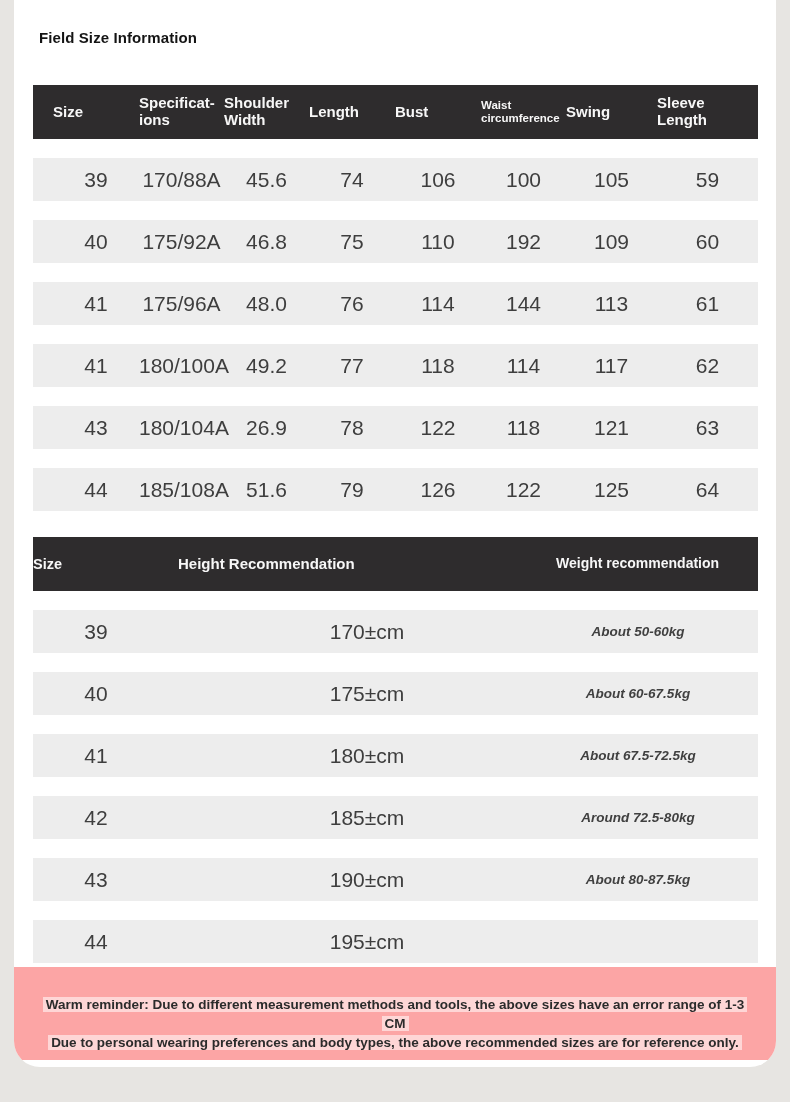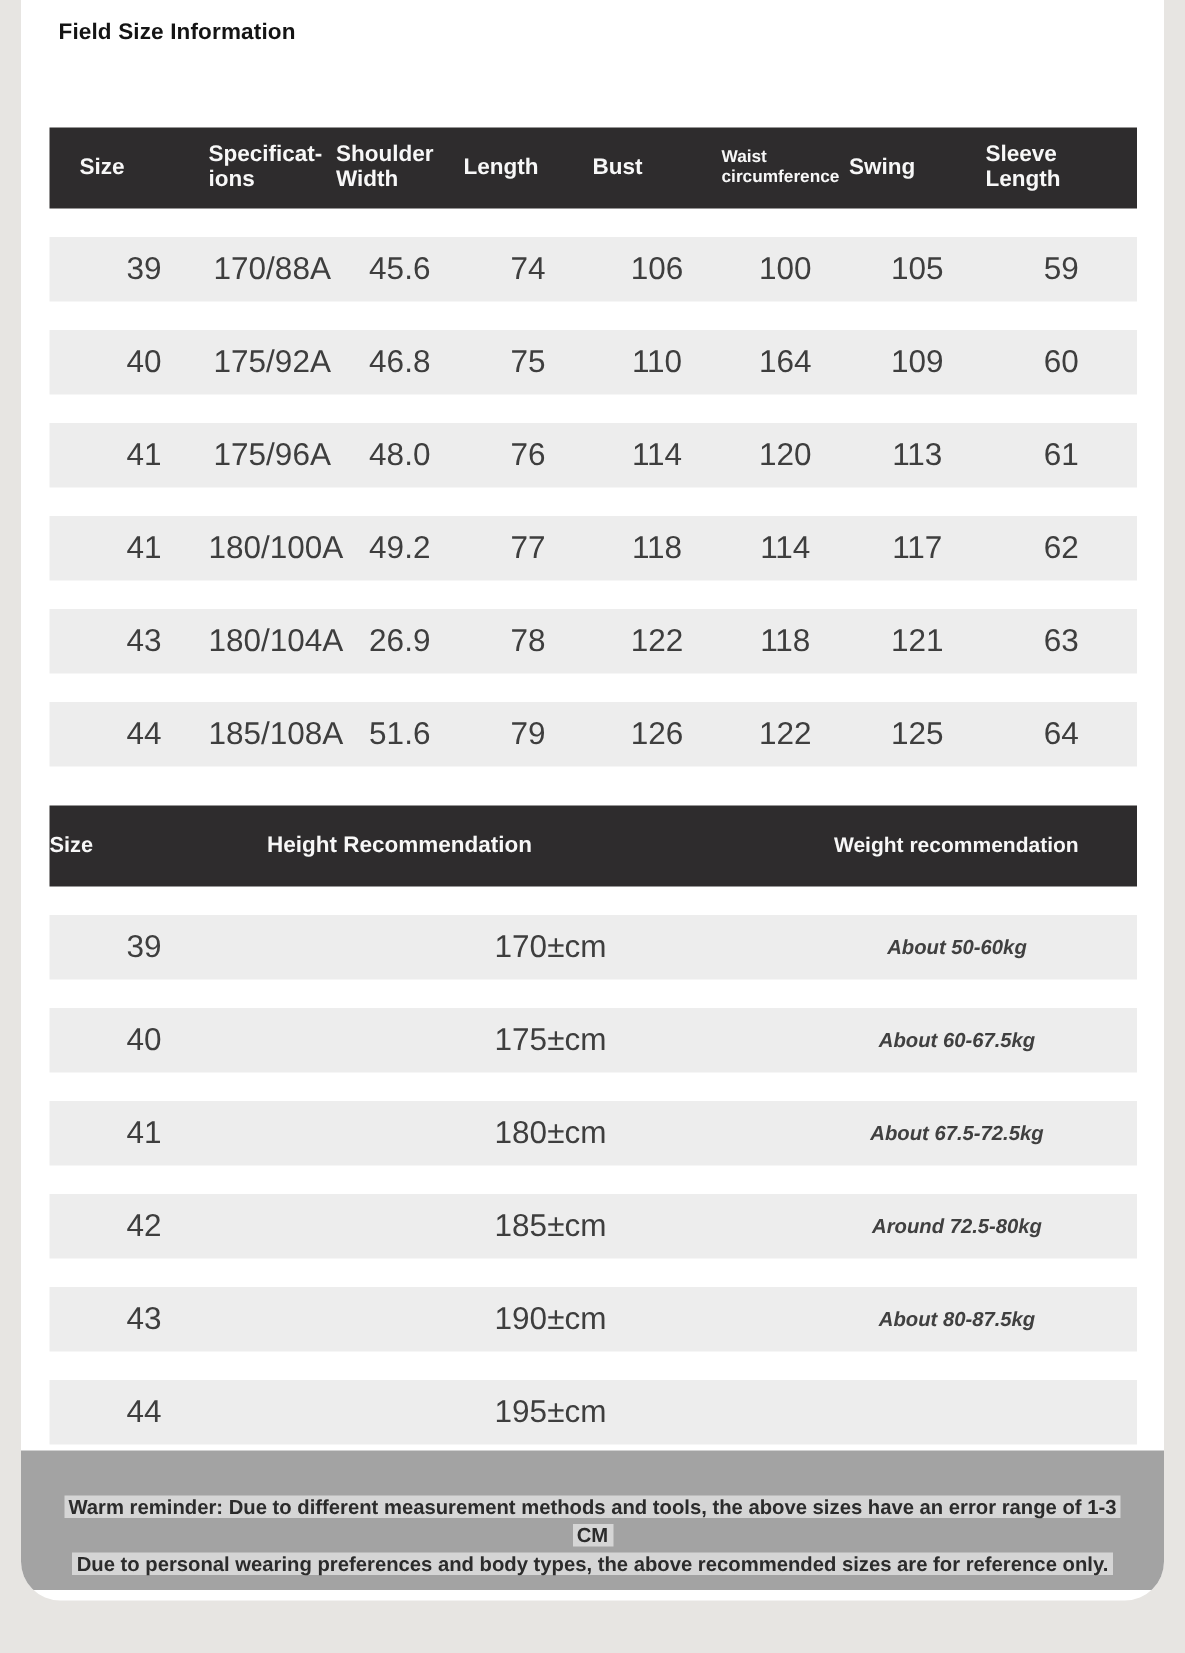--- a/index.html
+++ b/index.html
@@ -12,21 +12,21 @@
   .card {
     margin: 0 14px;
     width: 762px;
     height: 1067px;
     background: #ffffff;
     border-radius: 0 0 26px 26px;
     overflow: hidden;
   }
   .page-title {
     height: 47px;
-    padding: 13px 0 0 25px;
+    padding: 29px 0 0 25px;
     font-size: 15px;
     font-weight: 700;
     color: #141414;
     letter-spacing: .1px;
   }
   .tables { padding: 0 18px 0 19px; }
   .t1 { margin-top: 38px; }
   .t2 { margin-top: 26px; }
   .thead {
     display: grid;
@@ -50,21 +50,21 @@
   .th { font-size: 15px; font-weight: 700; line-height: 1.12; white-space: pre-line; }
   .th-small { font-size: 11.5px; }
   .pad-l { padding-left: 20px; }
   .pad-r { padding-right: 19px; }
   .c-weight { padding-right: 38px; }
   .t2 .th-size { font-size: 14.5px; }
   .t2 .th-weight { font-size: 14px; }
   .td-weight { font-size: 13.5px; font-weight: 700; color: #404040; font-style: italic; }
   .footer {
     margin-top: 4px;
-    background: #a3a3a3;
+    background: #fca5a5;
     height: 93px;
     padding-top: 28px;
     text-align: center;
     color: #2b2b2b;
     font-size: 13.5px;
     font-weight: 700;
     line-height: 19px;
   }
   .footer .hl { background: rgba(255,255,255,.55); padding: 0 3px; }
 </style>
@@ -100,31 +100,31 @@
         <div>100</div>
         <div>105</div>
         <div>59</div>
       </div>
       <div class="trow">
         <div class="pad-l">40</div>
         <div>175/92A</div>
         <div>46.8</div>
         <div>75</div>
         <div>110</div>
-        <div>164</div>
+        <div>192</div>
         <div>109</div>
         <div>60</div>
       </div>
       <div class="trow">
         <div class="pad-l">41</div>
         <div>175/96A</div>
         <div>48.0</div>
         <div>76</div>
         <div>114</div>
-        <div>120</div>
+        <div>144</div>
         <div>113</div>
         <div>61</div>
       </div>
       <div class="trow">
         <div class="pad-l">41</div>
         <div>180/100A</div>
         <div>49.2</div>
         <div>77</div>
         <div>118</div>
         <div>114</div>

